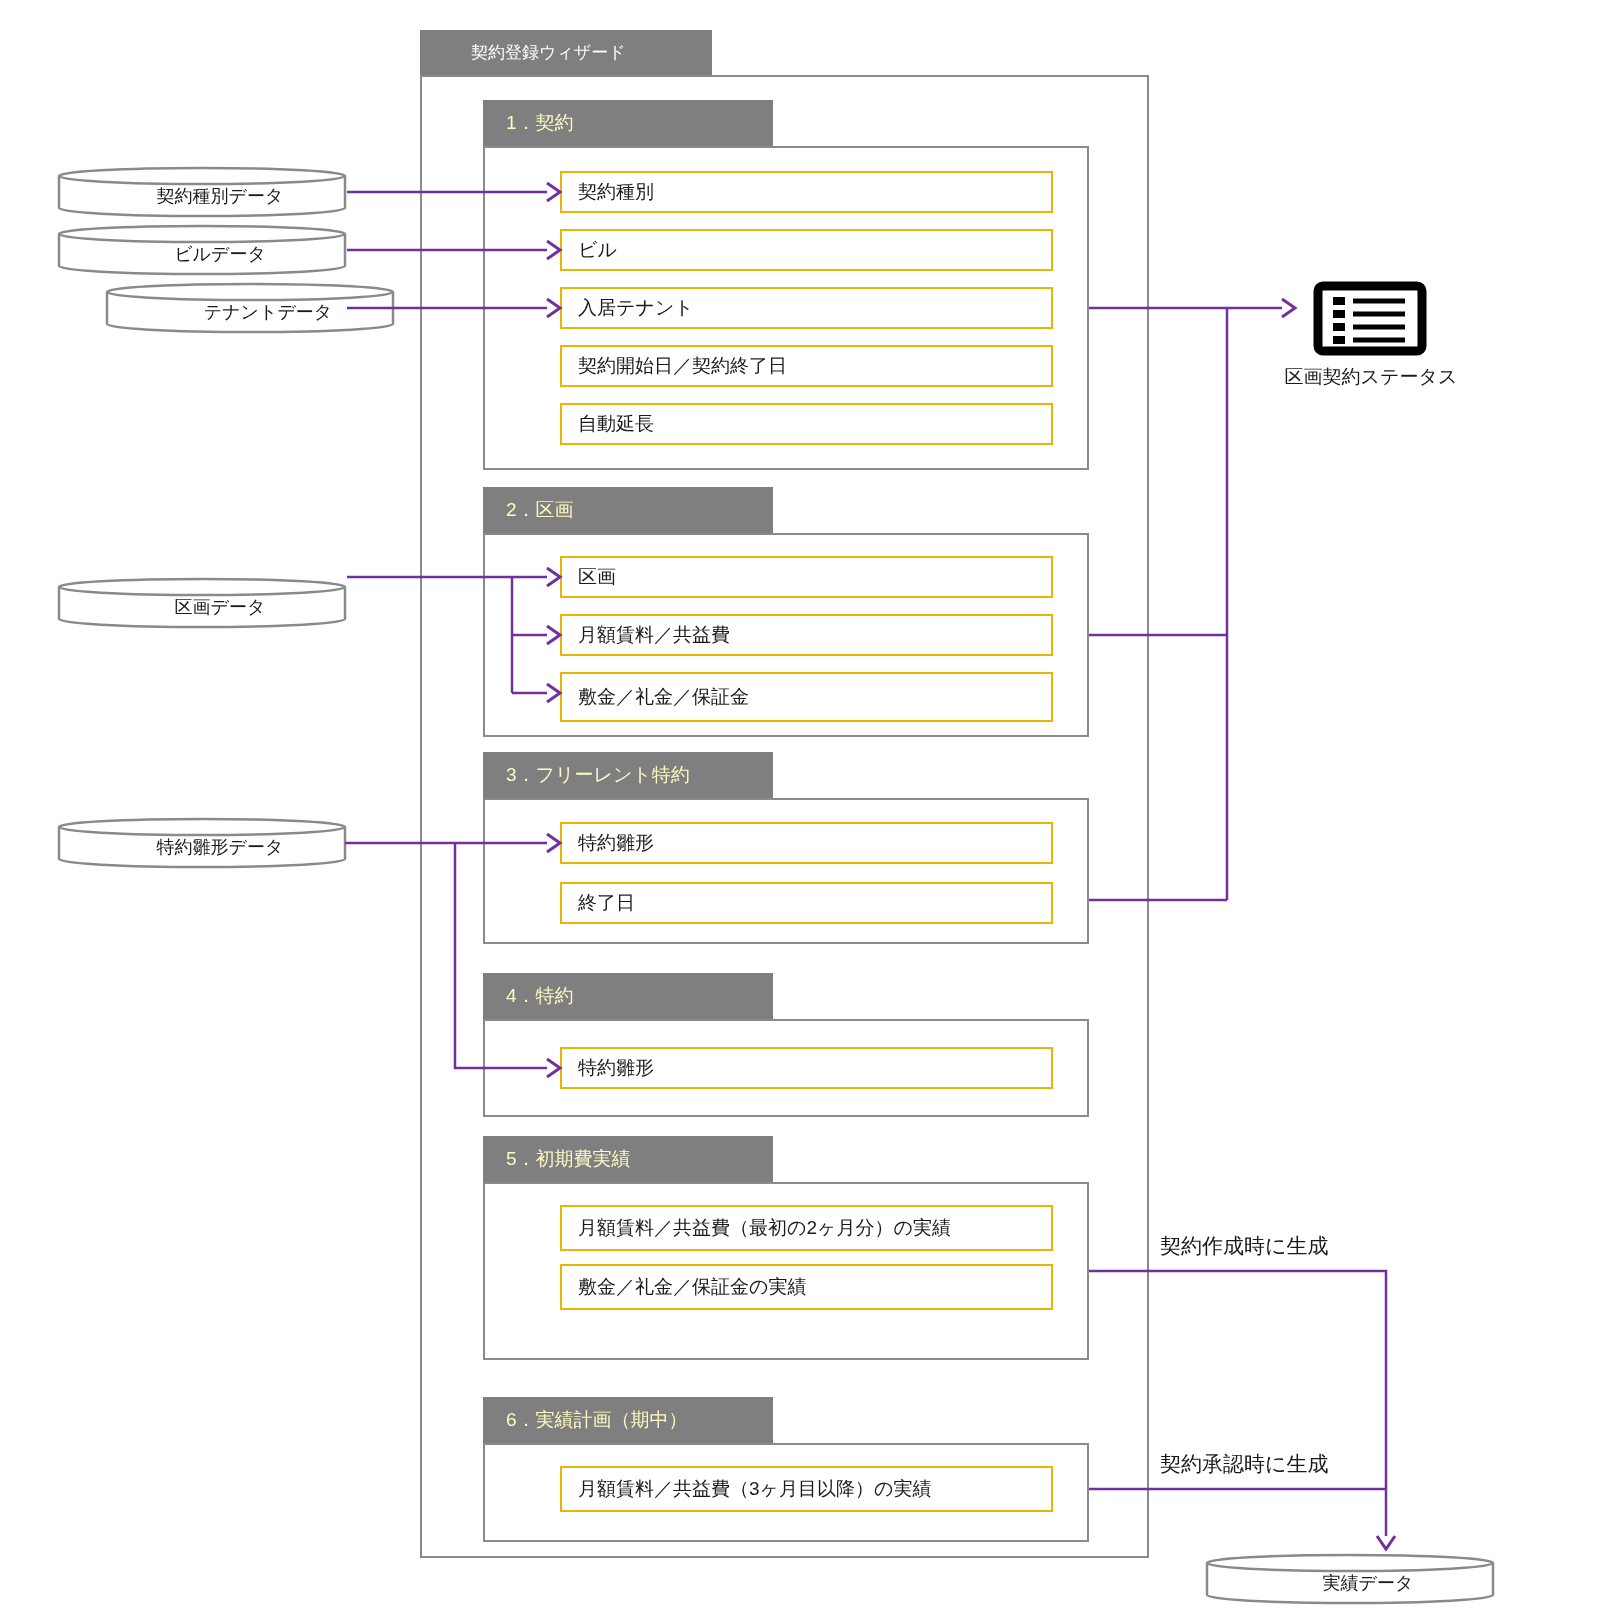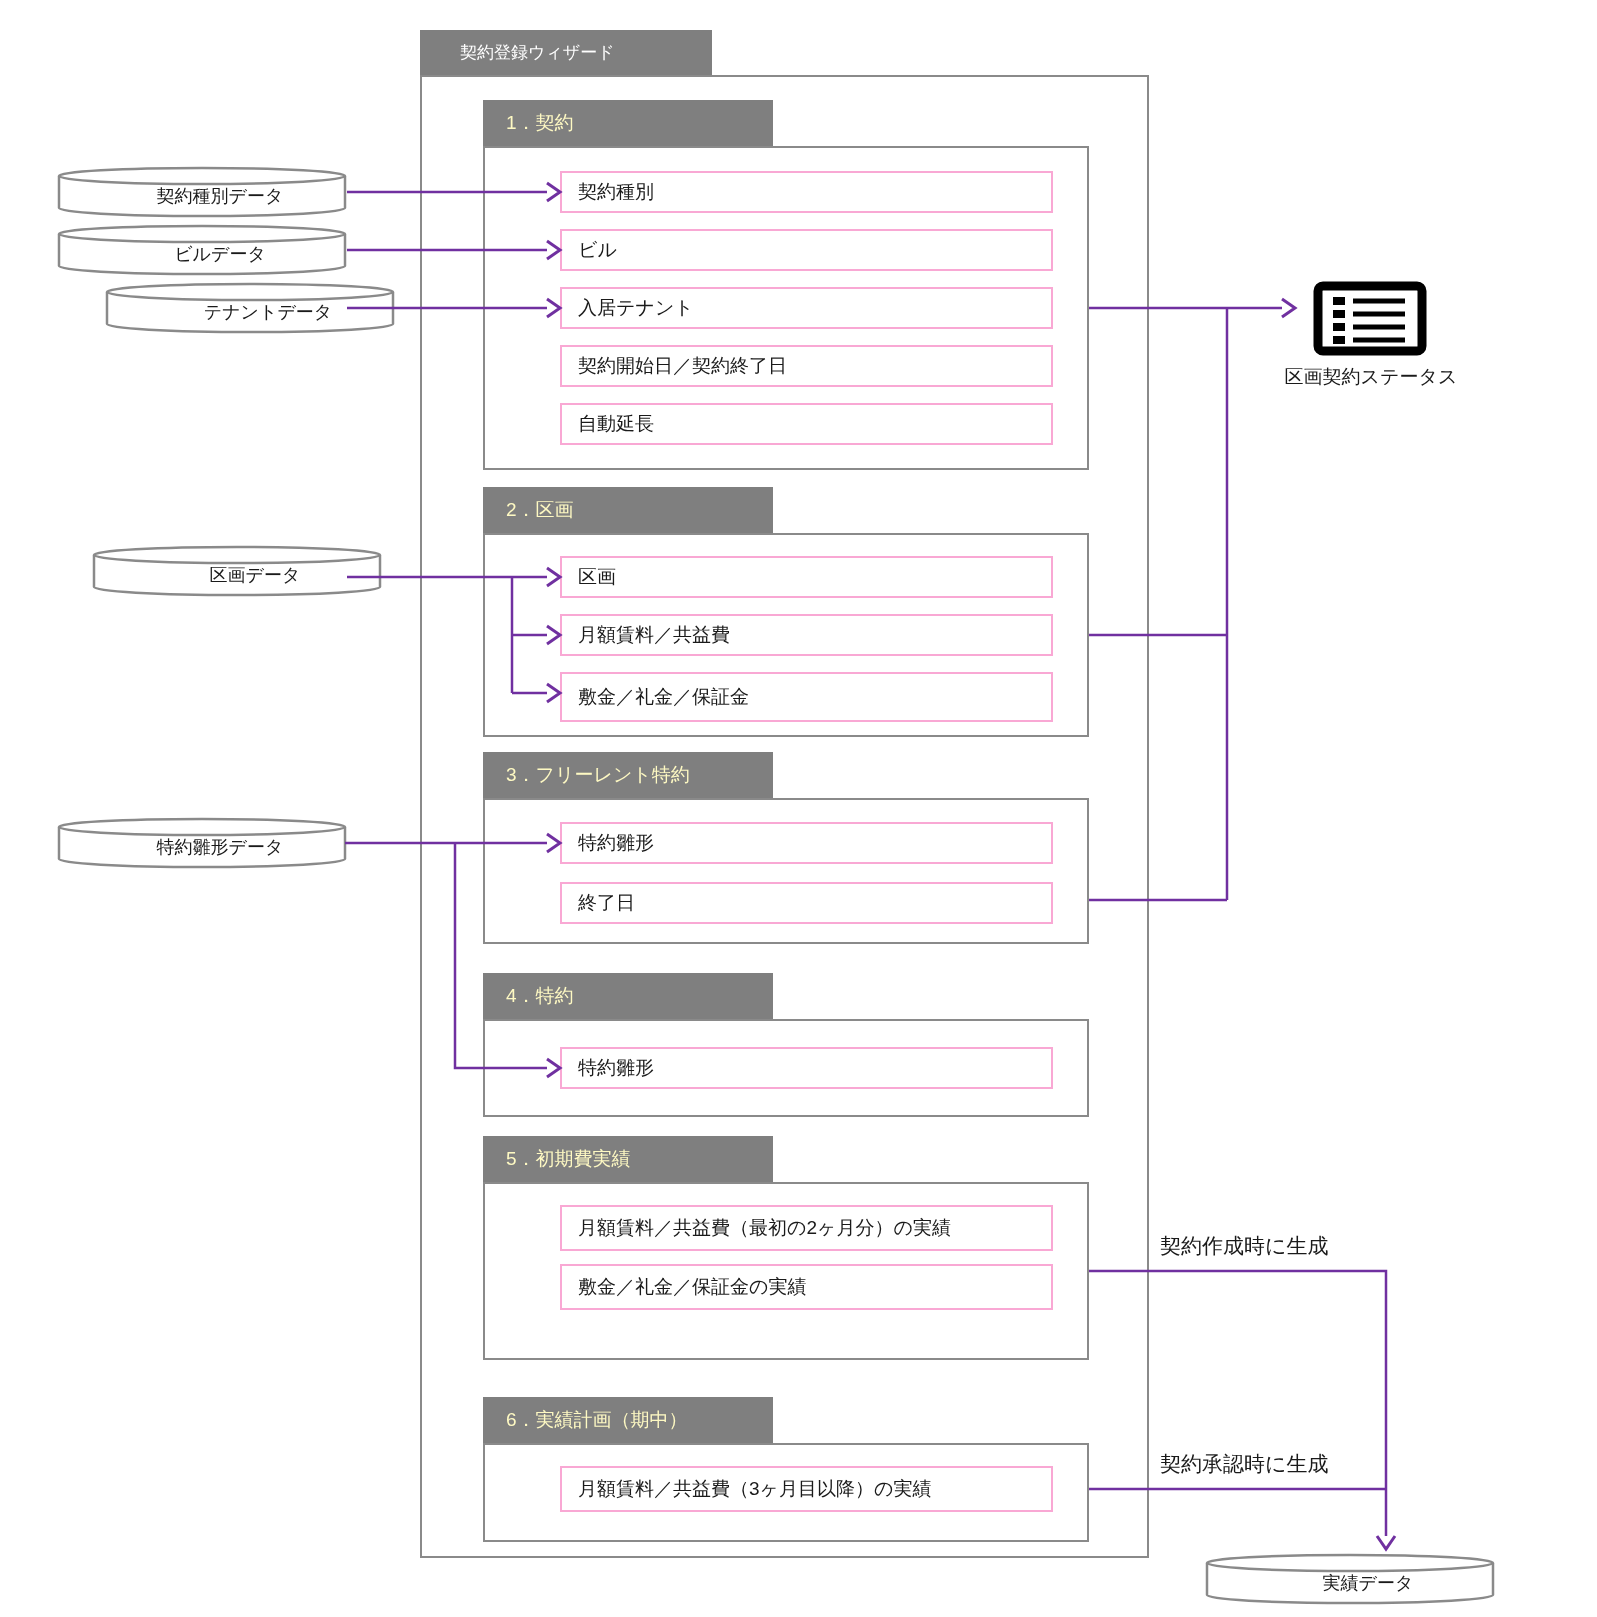--- a/index.html
+++ b/index.html
@@ -1,28 +1,28 @@
 <!DOCTYPE html>
 <html><head>
 <meta charset="utf-8">
 <style>
   html,body{margin:0;padding:0;background:#fff;}
   body{width:1597px;height:1617px;position:relative;overflow:hidden;
        font-family:"Liberation Sans",sans-serif;color:#1a1a1a;}
   .canvas{position:absolute;inset:0;}
   svg.connectors{position:absolute;left:0;top:0;width:1597px;height:1617px;z-index:5;pointer-events:none;}
   .tab{position:absolute;left:420px;top:30px;width:292px;height:45px;background:#7f7f7f;
-       color:#fff;font-size:17px;line-height:45px;padding-left:40px;box-sizing:border-box;z-index:3;}
+       color:#fff;font-size:17px;line-height:45px;padding-left:51px;box-sizing:border-box;z-index:3;}
   .wizard-box{position:absolute;left:420px;top:75px;width:729px;height:1483px;
        border:2px solid #8a8a8a;box-sizing:border-box;z-index:1;}
   .section-header{position:absolute;left:483px;width:290px;height:46px;background:#7f7f7f;
        color:#fef9c3;font-size:19px;line-height:46px;padding-left:23px;box-sizing:border-box;z-index:3;}
   .section-panel{position:absolute;left:483px;width:606px;border:2px solid #8a8a8a;
        background:#fff;box-sizing:border-box;z-index:2;}
-  .field-box{position:absolute;left:560px;width:493px;border:2px solid #f9a8d4;background:#fff;
+  .field-box{position:absolute;left:560px;width:493px;border:2px solid #eab308;background:#fff;
        box-sizing:border-box;font-size:19px;padding-left:16px;display:flex;align-items:center;z-index:3;}
   .cylinder{position:absolute;width:282px;height:52px;z-index:3;padding-left:44px;}
   .cylinder svg{position:absolute;left:0;top:0;}
   .cylinder .cyl-label{position:absolute;left:0;top:8px;width:100%;height:44px;line-height:44px;
        text-align:center;font-size:18px;}
   .status-icon{position:absolute;left:1313px;top:281px;width:114px;height:75px;z-index:3;}
   .status-label{position:absolute;left:1256px;top:364px;width:230px;text-align:center;font-size:19px;z-index:3;}
   .annotation{position:absolute;font-size:21px;z-index:6;white-space:nowrap;}
   .ann-create{left:1160px;top:1232px;}
   .ann-approve{left:1160px;top:1450px;}
@@ -131,21 +131,21 @@
         </svg>
         <span class="cyl-label">ビルデータ</span>
       </div>
       <div class="cylinder" style="left:57px;top:282px;margin-left:48px;">
         <svg width="290" height="52" viewBox="0 0 290 52">
           <path d="M2,10 A143,8 0 0 1 288,10 L288,42 A143,8 0 0 1 2,42 Z" fill="#fff" stroke="#8a8a8a" stroke-width="2.5"></path>
           <path d="M2,10 A143,8 0 0 0 288,10" fill="none" stroke="#8a8a8a" stroke-width="2.5"></path>
         </svg>
         <span class="cyl-label">テナントデータ</span>
       </div>
-      <div class="cylinder" style="left:57px;top:545px;margin-left:35px;">
+      <div class="cylinder" style="left:57px;top:577px;">
         <svg width="290" height="52" viewBox="0 0 290 52">
           <path d="M2,10 A143,8 0 0 1 288,10 L288,42 A143,8 0 0 1 2,42 Z" fill="#fff" stroke="#8a8a8a" stroke-width="2.5"></path>
           <path d="M2,10 A143,8 0 0 0 288,10" fill="none" stroke="#8a8a8a" stroke-width="2.5"></path>
         </svg>
         <span class="cyl-label">区画データ</span>
       </div>
       <div class="cylinder" style="left:57px;top:817px;">
         <svg width="290" height="52" viewBox="0 0 290 52">
           <path d="M2,10 A143,8 0 0 1 288,10 L288,42 A143,8 0 0 1 2,42 Z" fill="#fff" stroke="#8a8a8a" stroke-width="2.5"></path>
           <path d="M2,10 A143,8 0 0 0 288,10" fill="none" stroke="#8a8a8a" stroke-width="2.5"></path>

